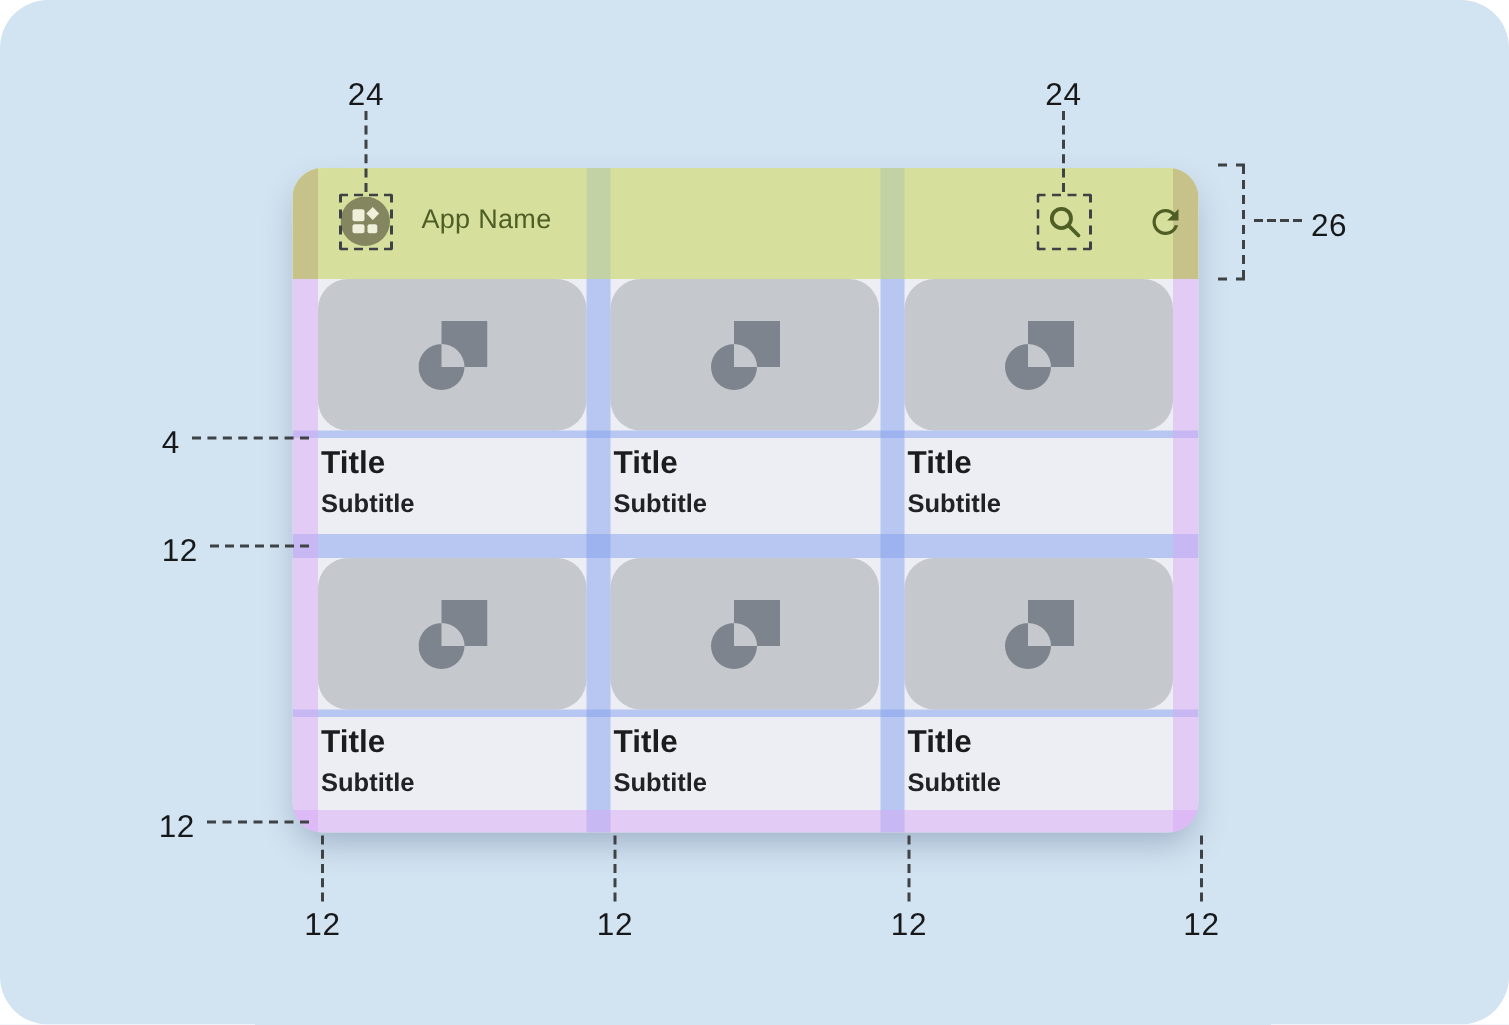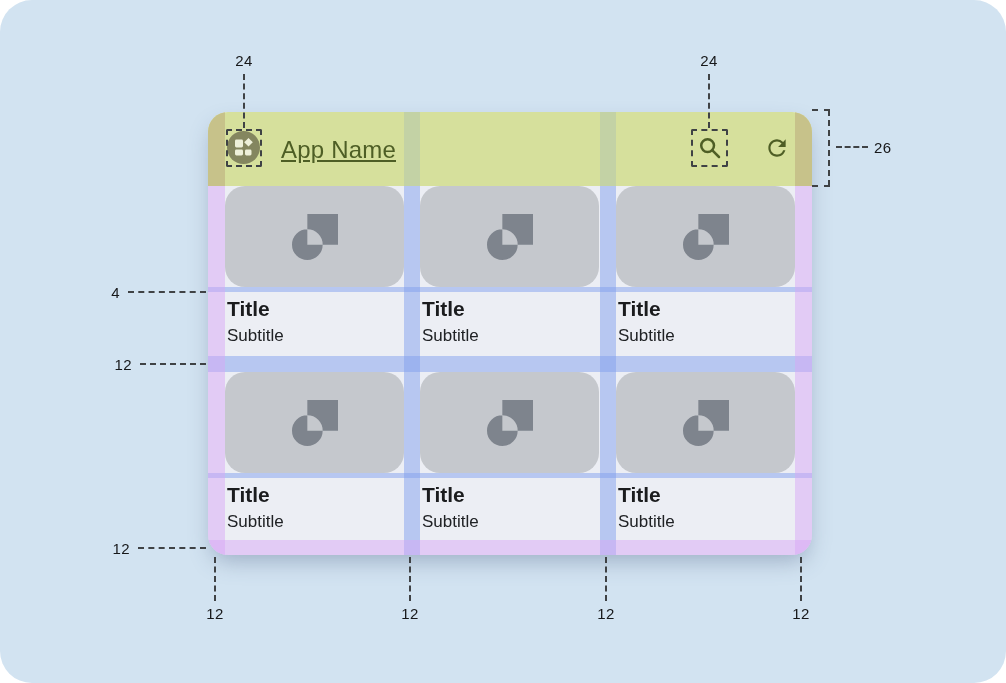--- a/index.html
+++ b/index.html
@@ -1,61 +1,61 @@
 <!DOCTYPE html>
 <html><head>
 <meta charset="utf-8">
 <style>
   html,body{margin:0;padding:0;background:#ffffff;font-family:"Liberation Sans",sans-serif;}
   .stage{position:relative;width:1006px;height:683px;overflow:hidden;}
   .canvas{position:absolute;inset:0;background:#d2e3f1;border-radius:32px;}
 
   
-  .mockup{position:absolute;left:208px;top:112px;width:604px;height:443px;border-radius:20px;
+  .mockup{position:absolute;left:195px;top:112px;width:604px;height:443px;border-radius:20px;
           overflow:hidden;background:#eceef4;box-shadow:0 10px 22px -4px rgba(73,93,128,.38);}
   .abs{position:absolute;}
 
   
   .appbar{left:0;top:0;width:604px;height:74px;background:#d6e09c;}
   .bar-patch-margin{top:0;height:74px;width:17px;background:#c7c28a;}
   .bar-patch-gutter{top:0;height:74px;width:16px;background:#c3d2a5;}
 
   
   .cardimg{height:101px;width:179px;background:#c5c8cd;border-radius:20px;
            display:flex;align-items:center;justify-content:center;}
   .c1{left:17px;} .c2{left:212px;} .c3{left:408px;}
   .ri1{top:74px;} .ri2{top:260px;}
   .rt1{top:180px;height:64px;} .rt2{top:366px;height:62px;}
   .cardtext{width:179px;padding:0;}
   .cardtext .t{font-size:21px;font-weight:700;color:#1b1c1e;line-height:26px;margin:4px 0 0 2px;}
-  .cardtext .s{font-size:17px;font-weight:400;color:#202225;line-height:25px;margin:1px 0 0 2px;}
+  .cardtext .s{font-size:17px;font-weight:700;color:#202225;line-height:25px;margin:1px 0 0 2px;}
 
   
   .strip-blue{background:rgba(130,160,238,.5);}
   .strip-purple{background:rgba(216,168,245,.5);}
   .gutter-v{top:74px;height:369px;width:16px;}
   .g1{left:196px;} .g2{left:392px;}
   .margin-v{top:74px;height:369px;width:17px;}
   .mL{left:0;} .mR{left:587px;}
   .strip-h{left:0;width:604px;}
   .s4a{top:175px;height:5px;} .s4b{top:361px;height:5px;}
   .s12{top:244px;height:16px;}
   .sBottom{top:428px;height:15px;}
 
   
   .appicon{left:227px;top:131px;width:33px;height:33px;}
-  .apptitle{left:281px;top:136px;font-size:24px;font-weight:500;color:#4e5e25;letter-spacing:.2px;text-decoration:underline;}
+  .apptitle{left:281px;top:136px;font-size:18px;font-weight:500;color:#4e5e25;letter-spacing:.2px;}
   .searchicon{left:699px;top:137px;width:22px;height:22px;}
   .refreshicon{left:764px;top:135px;width:26px;height:26px;}
 
   
   .dash-h{height:0;border-top:2px dashed #3f4245;}
   .dash-v{width:0;border-left:2px dashed #3f4245;}
   .dash-box{border:2px dashed #3f4245;border-radius:2px;background:transparent;}
-  .dim{font-size:15px;font-weight:500;color:#17181a;letter-spacing:.4px;white-space:nowrap;}
+  .dim{font-size:21px;font-weight:500;color:#17181a;letter-spacing:.4px;white-space:nowrap;}
   .ctr{transform:translateX(-50%);}
 
   
   .t24a{left:244px;top:52px;} .v24a{left:243px;top:74px;height:54px;}
   .boxA{left:226px;top:129px;width:32px;height:34px;}
   .t24b{left:709px;top:52px;} .v24b{left:708px;top:74px;height:54px;}
   .boxB{left:691px;top:129px;width:33px;height:34px;}
   .tick56t{left:812px;top:109px;width:18px;} .tick56b{left:812px;top:185px;width:18px;}
   .v56{left:828px;top:110px;height:76px;}
   .h56{left:836px;top:146px;width:32px;}

